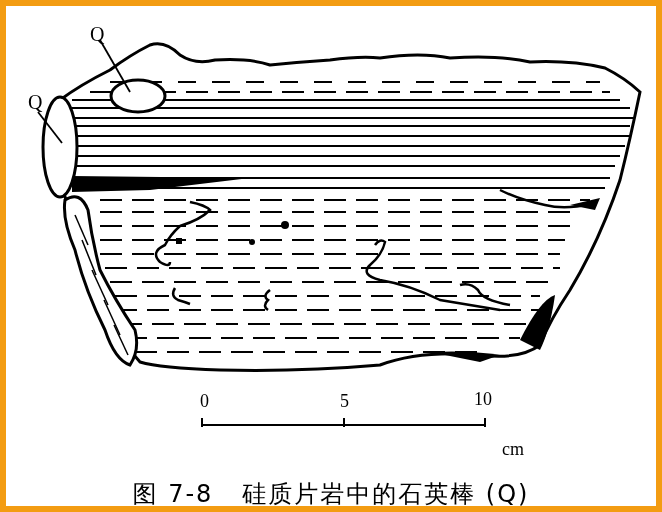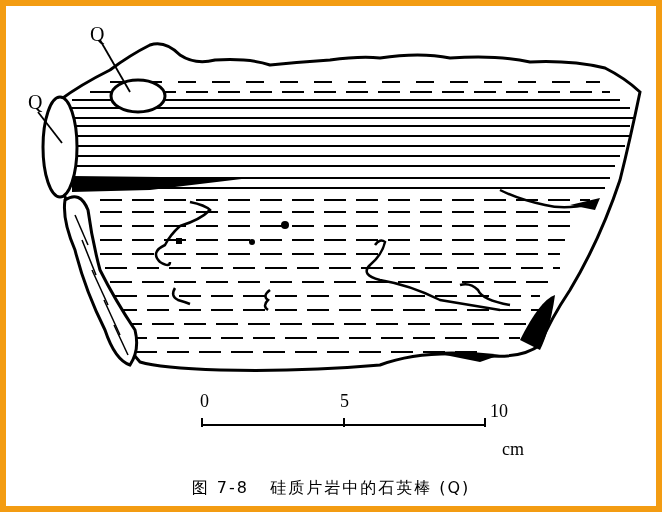--- a/index.html
+++ b/index.html
@@ -25,21 +25,21 @@
     font-size: 18px;
     color: #000;
     line-height: 1;
   }
   .caption {
     position: absolute;
     left: 0; right: 0;
     top: 472px;
     text-align: center;
     font-family: "DejaVu Sans", "Liberation Sans", sans-serif;
-    font-size: 16px;
+    font-size: 24px;
     color: #000;
     letter-spacing: 2px;
     white-space: pre;
   }
 </style>
 </head>
 <body>
 
 <div class="frame">
 
@@ -120,17 +120,17 @@
 
   <span class="label-q" style="left:84px; top:18px;">Q</span>
   <span class="label-q" style="left:22px; top:86px;">Q</span>
   <svg width="662" height="512" style="position:absolute;left:-6px;top:-6px;pointer-events:none;">
     <line x1="100" y1="40" x2="130" y2="92" stroke="#000" stroke-width="1.8"></line>
     <line x1="38" y1="112" x2="62" y2="143" stroke="#000" stroke-width="1.8"></line>
   </svg>
 
   <span class="scale-label" style="left:194px; top:386px;">0</span>
   <span class="scale-label" style="left:334px; top:386px;">5</span>
-  <span class="scale-label" style="left:468px; top:396px;margin-left:16px;">10</span>
+  <span class="scale-label" style="left:468px; top:384px;">10</span>
   <span class="scale-label" style="left:496px; top:386px;margin-top:48px;">cm</span>
 
   <div class="caption"><span>图 7-8</span>   <span>硅质片岩中的石英棒 (Q)</span></div>
 </div>
 
 </body></html>

